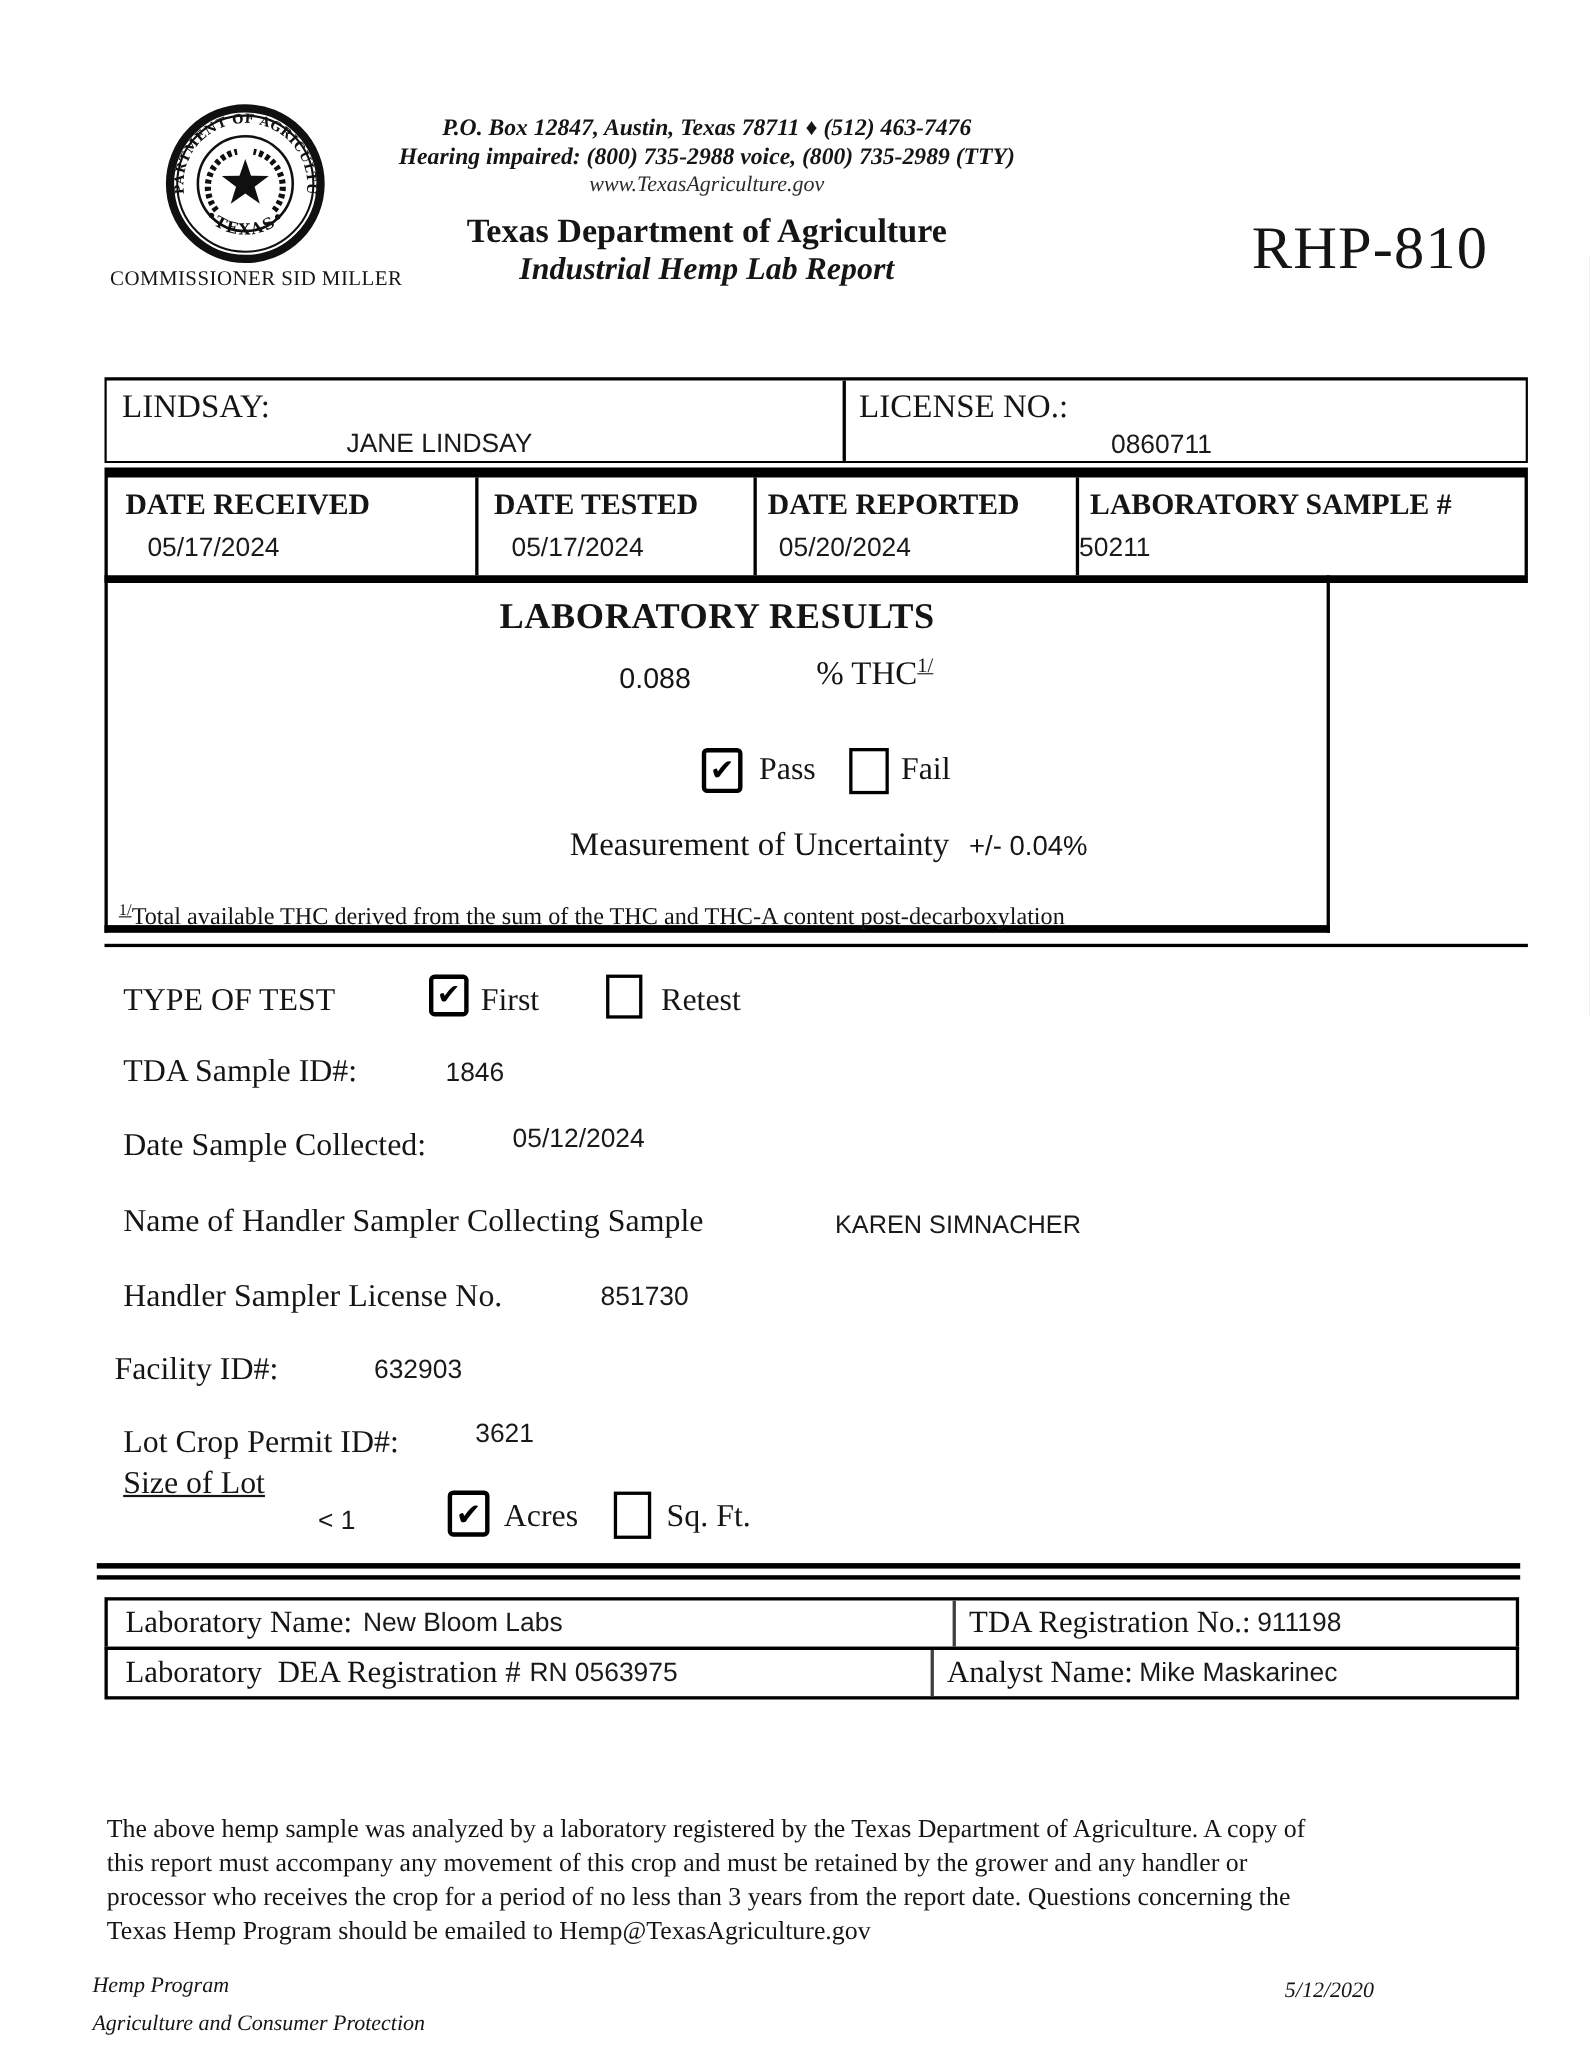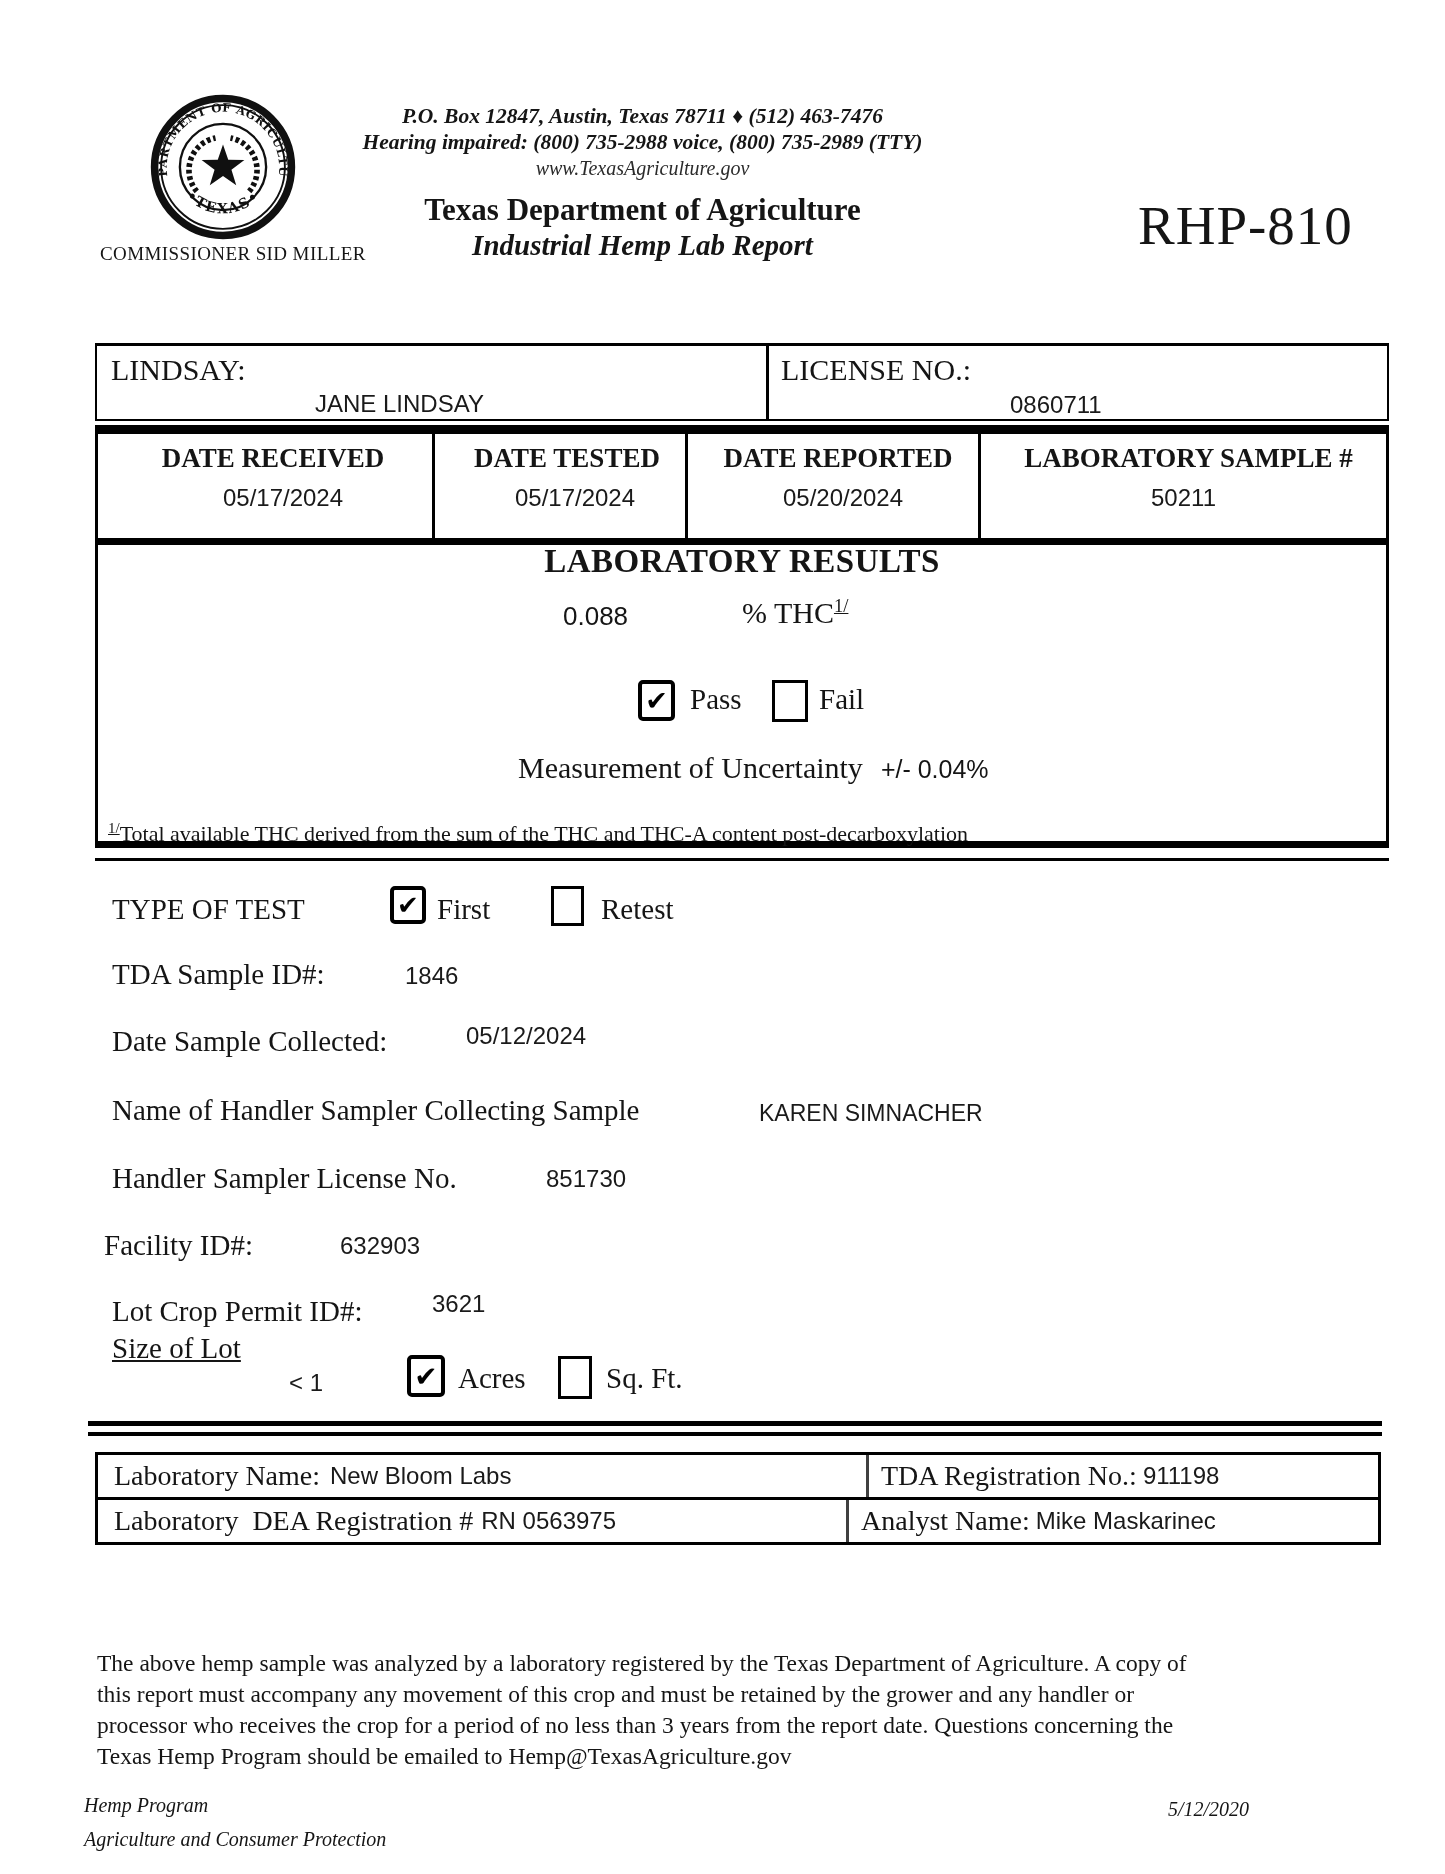--- a/index.html
+++ b/index.html
@@ -25,27 +25,27 @@
 
   
   .producer-box{left:95px; top:343px; width:1294px; height:78px; border:2px solid #000; border-top-width:3px; box-sizing:border-box;}
   .producer-box .vdiv{position:absolute; left:669px; top:0; bottom:0; width:3px; background:#000;}
   .box-label{font-size:30px;}
   .fill{font-family:"Liberation Sans","DejaVu Sans",sans-serif; font-size:24px; color:#1a1a1a;}
 
   
   .dates-table{left:95px; top:425px; width:1294px; box-sizing:border-box; display:flex;
     border-top:9px solid #000; border-bottom:7px solid #000; border-left:3px solid #000; border-right:3px solid #000;}
-  .dcell{height:104px; box-sizing:border-box;text-align:center;}
+  .dcell{height:89px; box-sizing:border-box;}
   .dcell+.dcell{border-left:3px solid #000;}
   .dcell .dh{font-size:27px; font-weight:bold; padding-top:9px; white-space:nowrap;}
   .dcell .dv{margin-top:10px; white-space:nowrap;}
 
   
-  .results-box{left:95px; top:523px; width:1294px; height:325px; box-sizing:border-box;
+  .results-box{left:95px; top:523px; width:1114px; height:325px; box-sizing:border-box;
     border-left:3px solid #000; border-right:3px solid #000; border-bottom:7px solid #000;}
   .results-underline{left:95px; top:858px; width:1294px; height:3px; background:#000;}
   .res-title{left:0; right:0; top:20px; text-align:center; font-size:33px; font-weight:bold; letter-spacing:.5px;}
   .thc-value{left:465px; top:78px; font-size:26px;}
   .thc-label{left:644px; top:72px; font-size:30px;}
   sup.fnmark{font-size:0.62em; vertical-align:super; text-decoration:underline;}
   .cb{position:absolute; box-sizing:border-box; background:#fff; border:3px solid #000;
       display:flex; align-items:center; justify-content:center;
       font-family:"DejaVu Sans",sans-serif; font-weight:bold; color:#000;}
   .cb.heavy{border-width:4px; border-radius:5px;}

